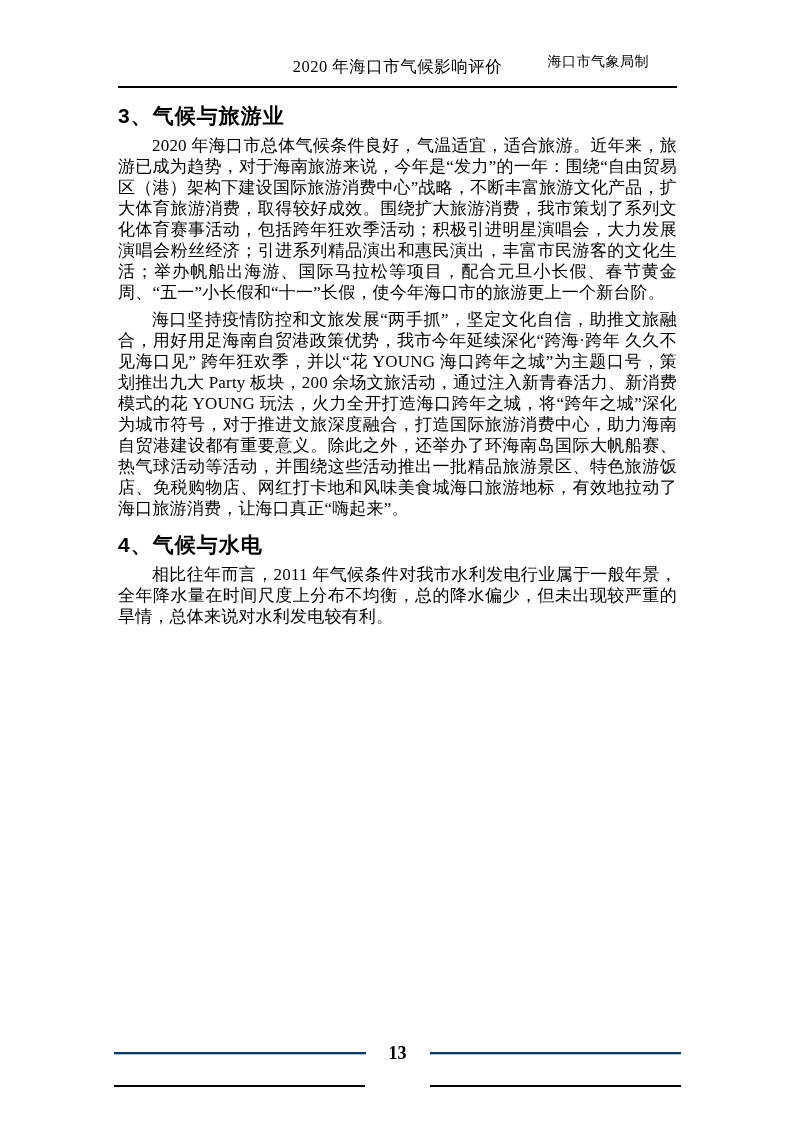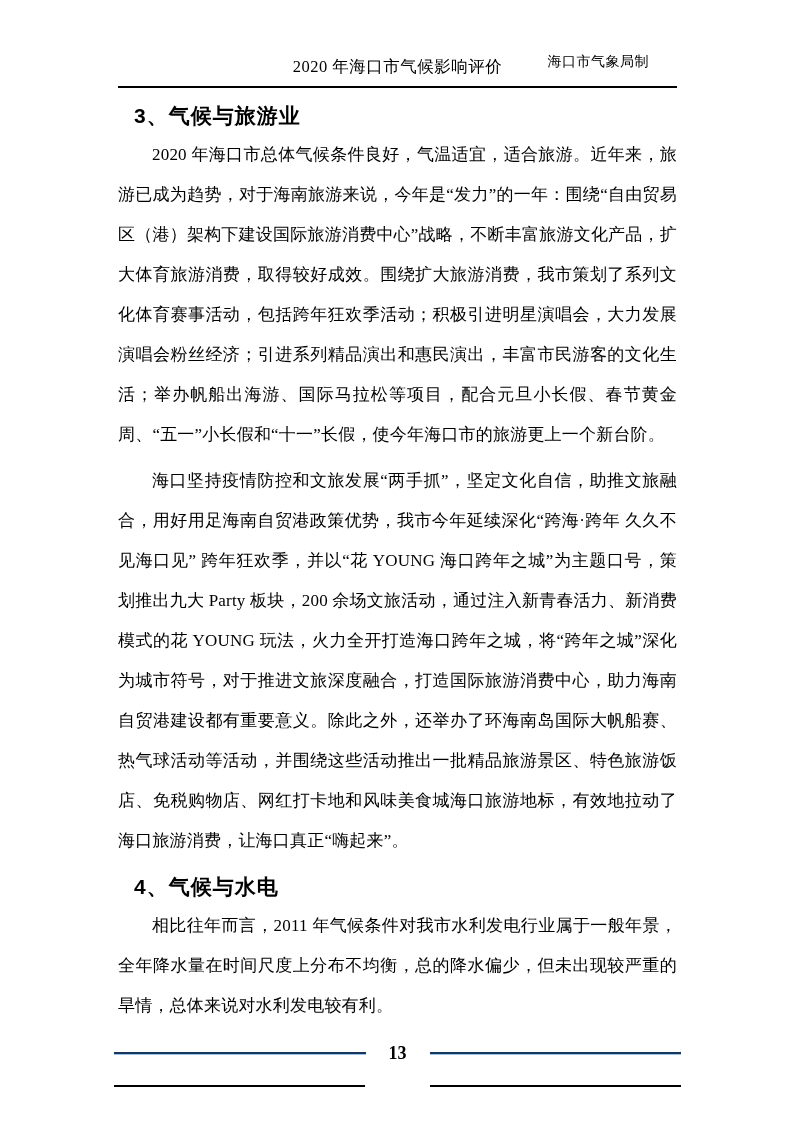--- a/index.html
+++ b/index.html
@@ -48,31 +48,31 @@
   }
 
   
   .content {
     position: absolute;
     left: 118px;
     right: 117px;
     top: 90px;
   }
   .section-heading {
-    margin: 13px 0 0 16px;
+    margin: 13px 0 0 0;
     font-family: "Liberation Sans", "DejaVu Sans", sans-serif;
     font-weight: bold;
     font-size: 21px;
     line-height: 26px;
     letter-spacing: 1px;
   }
   .body-para {
     margin: 6px 0 0 0;
     font-size: 17px;
-    line-height: 40px;
+    line-height: 21px;
     letter-spacing: 0.2px;
     text-align: justify;
     text-justify: inter-character;
     text-indent: 2em;
   }
 
   
   .footer {
     position: absolute;
     left: 114px;

